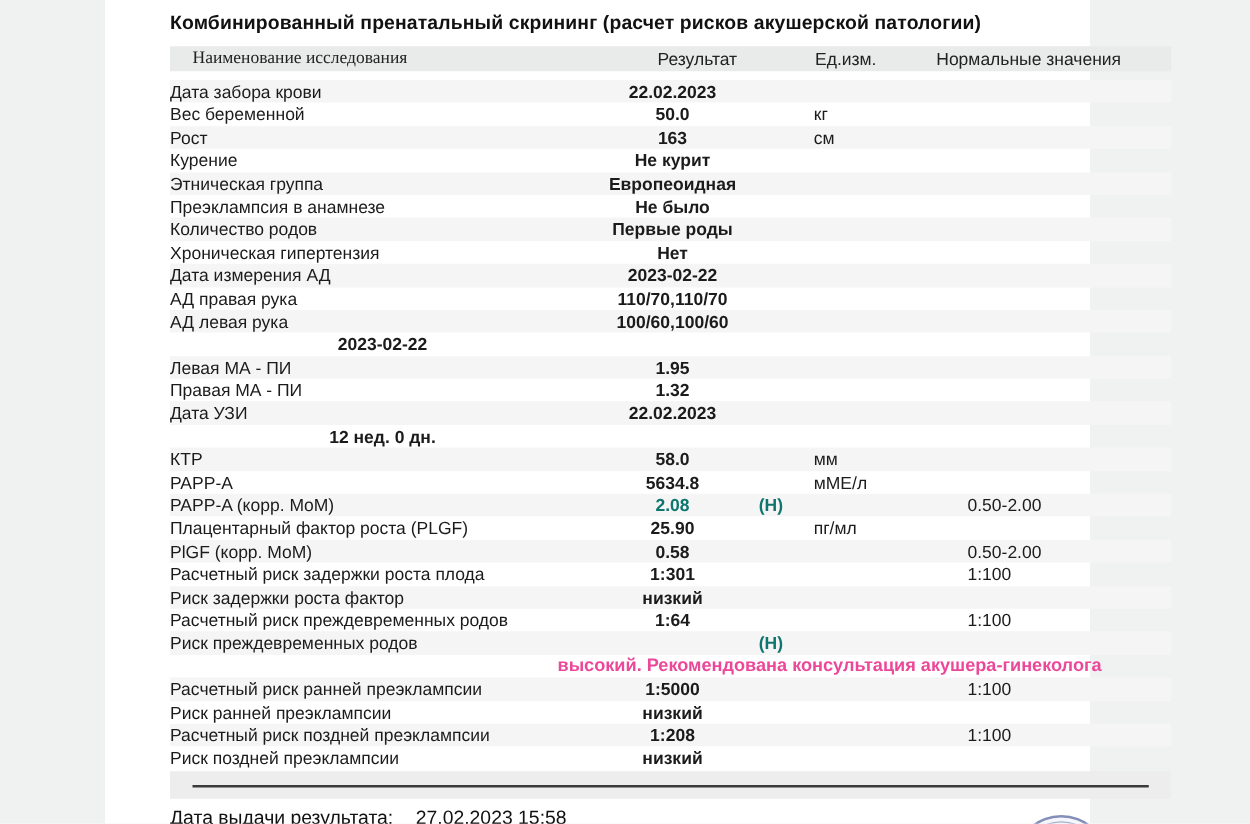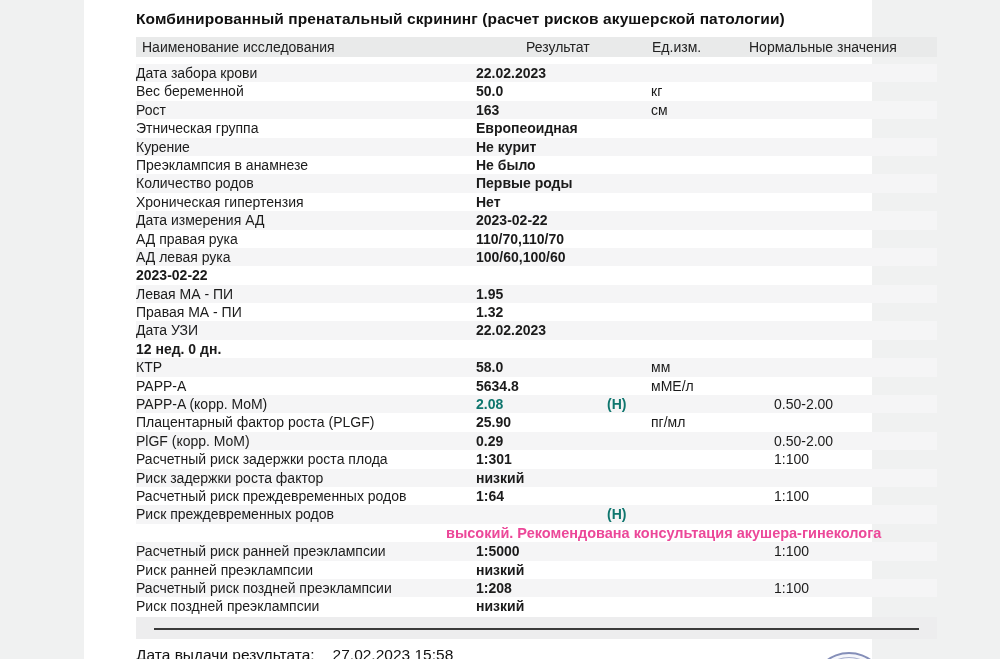--- a/index.html
+++ b/index.html
@@ -21,35 +21,35 @@
     font-size: 15.5px; font-weight: 700; color: #111;
     letter-spacing: 0.1px; margin: 2px 0 9px 0;
   }
   .table { width: 801px; }
   .thead {
     position: relative; height: 20px; line-height: 20px;
     background: #e9eaea; font-size: 14px; color: #222;
     margin-bottom: 7px;
   }
   .thead span { position: absolute; top: 0; white-space: nowrap; }
-  .h-name   { left: 6px; }
+  .h-name   { left: 18px; font-family: Liberation Serif, serif; }
   .h-result { left: 390px; }
   .h-units  { left: 516px; }
   .h-normal { left: 613px; }
   .trows { width: 801px; }
   .trow {
     display: grid;
     grid-template-columns: 340px 124px 44px 123px 170px;
     height: 18.4px; line-height: 18.4px;
     font-size: 14px;
     white-space: nowrap;
   }
   .trows > div:nth-child(odd) { background: #f5f5f6; }
   .c-name   { overflow: hidden; }
-  .c-result { text-align: left; font-weight: 700; }
+  .c-result { text-align: center; font-weight: 700; }
   .c-flag   { padding-left: 7px; font-weight: 700; }
   .c-units  { padding-left: 7px; }
   .c-normal { padding-left: 7px; }
   .trow.alert .c-result, .trow.alert .c-flag { color: #0f766e; }
   .msg-row { height: 18.4px; line-height: 18.4px; position: relative; }
   .msg-row span {
     position: absolute; left: 310px; top: 0;
     color: #ec4899; font-weight: 700; font-size: 14.5px; white-space: nowrap;
   }
   .divider-band {
@@ -108,29 +108,29 @@
     <span class="c-normal"></span>
   </div>
           <div class="trow">
     <span class="c-name">Рост</span>
     <span class="c-result">163</span>
     <span class="c-flag"></span>
     <span class="c-units">см</span>
     <span class="c-normal"></span>
   </div>
           <div class="trow">
+    <span class="c-name">Курение</span>
+    <span class="c-result">Не курит</span>
+    <span class="c-flag"></span>
+    <span class="c-units"></span>
+    <span class="c-normal"></span>
+  </div>
+          <div class="trow">
     <span class="c-name">Этническая группа</span>
     <span class="c-result">Европеоидная</span>
-    <span class="c-flag"></span>
-    <span class="c-units"></span>
-    <span class="c-normal"></span>
-  </div>
-          <div class="trow">
-    <span class="c-name">Курение</span>
-    <span class="c-result">Не курит</span>
     <span class="c-flag"></span>
     <span class="c-units"></span>
     <span class="c-normal"></span>
   </div>
           <div class="trow">
     <span class="c-name">Преэклампсия в анамнезе</span>
     <span class="c-result">Не было</span>
     <span class="c-flag"></span>
     <span class="c-units"></span>
     <span class="c-normal"></span>
@@ -226,21 +226,21 @@
   </div>
           <div class="trow">
     <span class="c-name">Плацентарный фактор роста (PLGF)</span>
     <span class="c-result">25.90</span>
     <span class="c-flag"></span>
     <span class="c-units">пг/мл</span>
     <span class="c-normal"></span>
   </div>
           <div class="trow">
     <span class="c-name">PlGF (корр. MoM)</span>
-    <span class="c-result">0.29</span>
+    <span class="c-result">0.58</span>
     <span class="c-flag"></span>
     <span class="c-units"></span>
     <span class="c-normal">0.50-2.00</span>
   </div>
           <div class="trow">
     <span class="c-name">Расчетный риск задержки роста плода</span>
     <span class="c-result">1:301</span>
     <span class="c-flag"></span>
     <span class="c-units"></span>
     <span class="c-normal">1:100</span>

